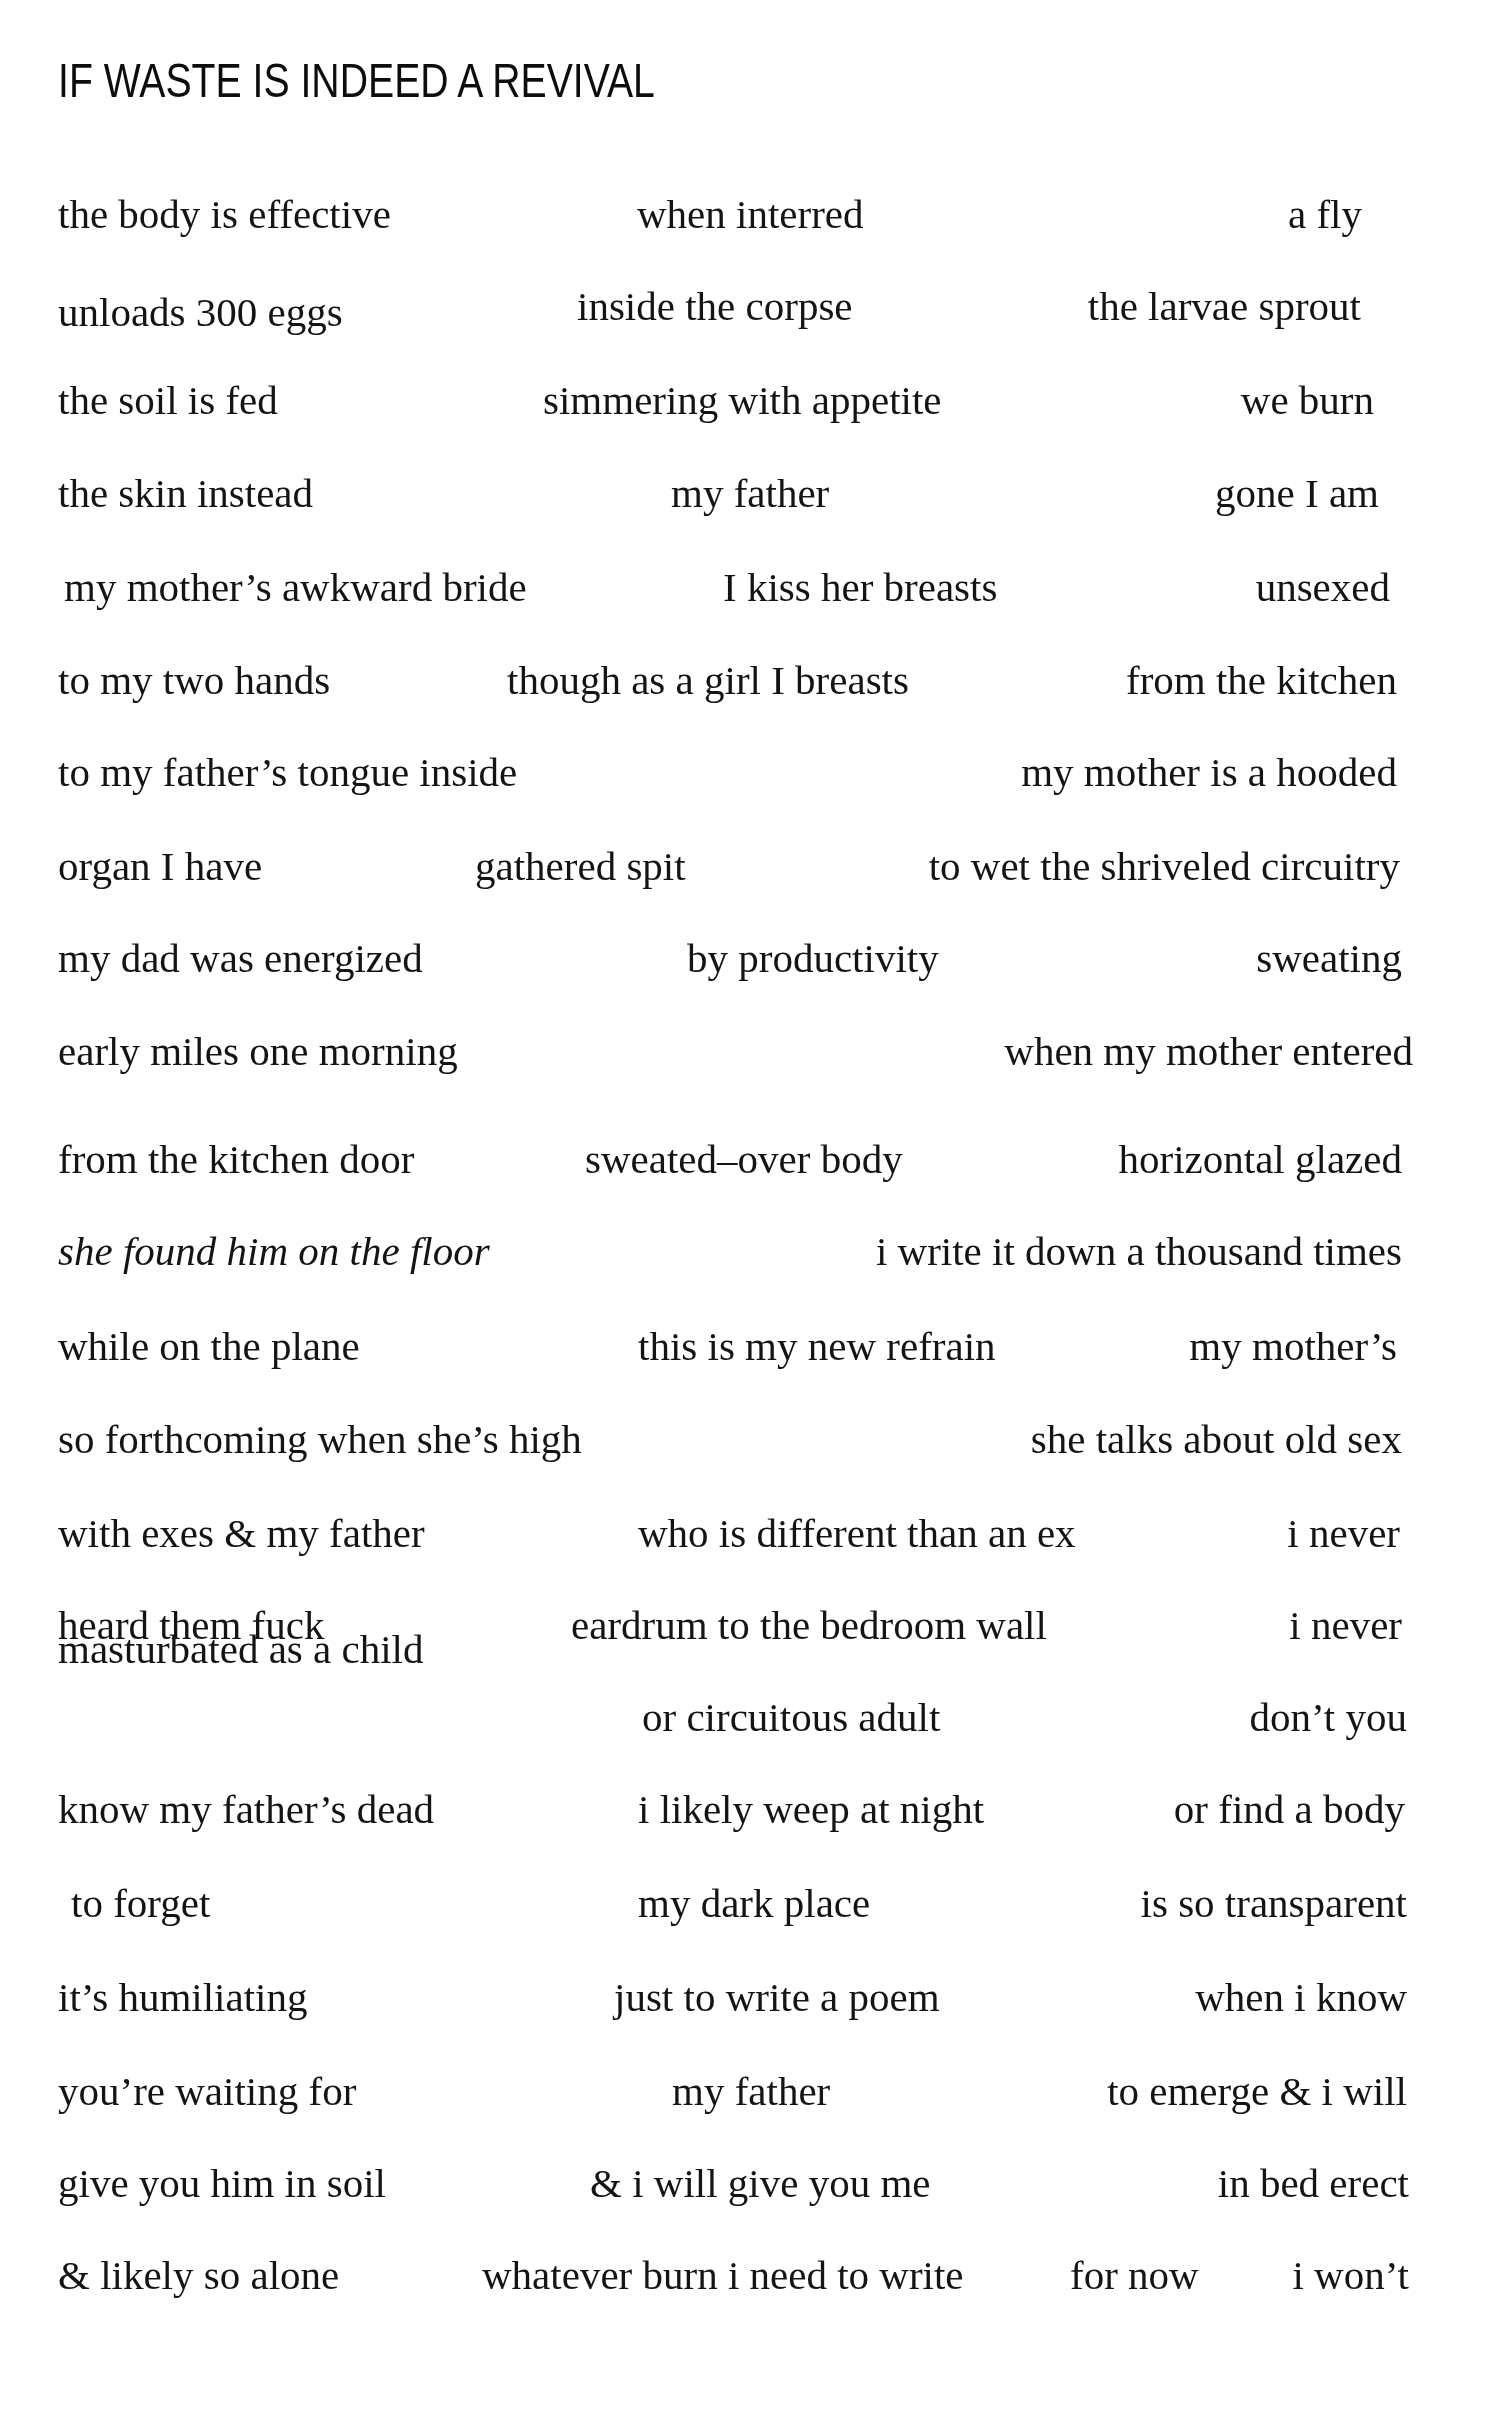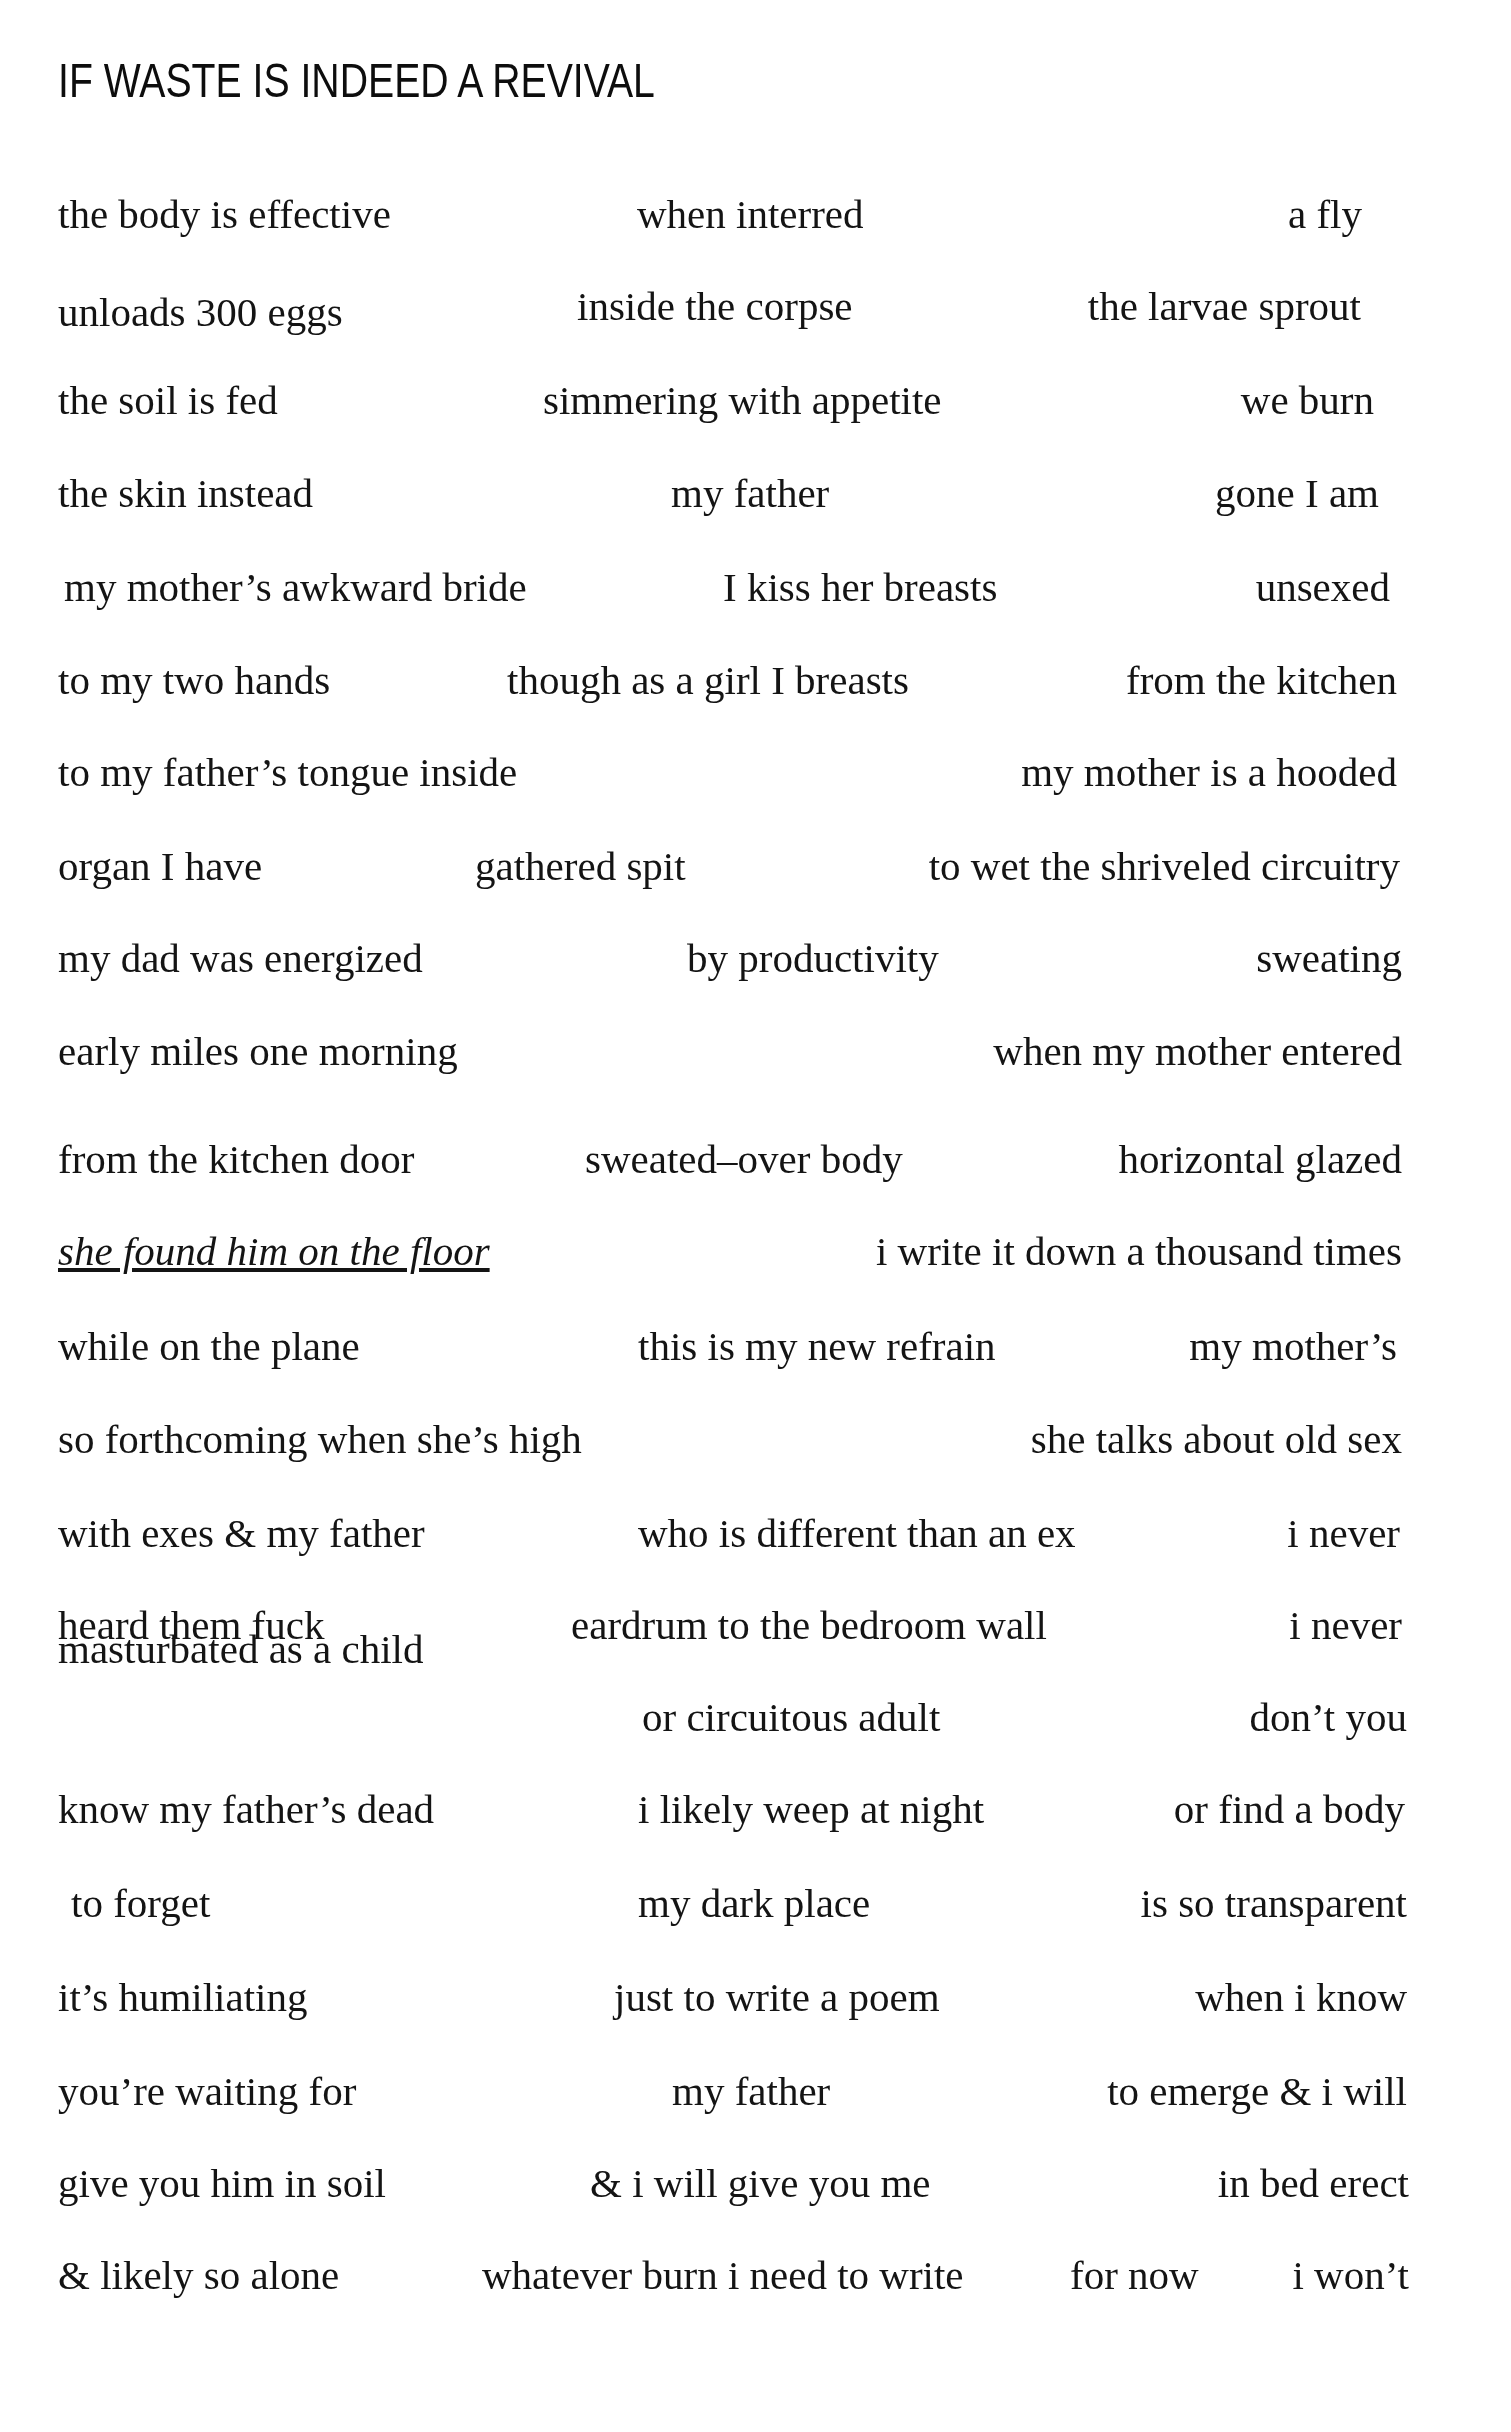--- a/index.html
+++ b/index.html
@@ -8,21 +8,21 @@
     position:absolute; left:58px; top:56px;
     font-family:"Liberation Sans", sans-serif; font-size:49px; font-weight:normal;
     letter-spacing:0px; line-height:49px; white-space:nowrap;
     transform:scaleX(0.80); transform-origin:left top; color:#0d0d0d;
   }
   .seg {
     position:absolute; white-space:nowrap;
     font-family:"Liberation Serif", serif; font-size:41px; line-height:41px;
     color:#141414;
   }
-  .it { font-style:italic;text-decoration:underline; }
+  .it { font-style:italic; }
 </style>
 </head>
 <body>
 
 <div class="title">IF WASTE IS INDEED A REVIVAL</div>
 
 <div>
 
   <span class="seg" style="left:58px;top:194px">the body is effective</span>
   <span class="seg" style="left:637px;top:194px">when interred</span>
@@ -53,21 +53,21 @@
 
   <span class="seg" style="left:58px;top:846px">organ I have</span>
   <span class="seg" style="left:475px;top:846px">gathered spit</span>
   <span class="seg" style="right:112px;top:846px">to wet the shriveled circuitry</span>
 
   <span class="seg" style="left:58px;top:938px">my dad was energized</span>
   <span class="seg" style="left:687px;top:938px">by productivity</span>
   <span class="seg" style="right:110px;top:938px">sweating</span>
 
   <span class="seg" style="left:58px;top:1031px">early miles one morning</span>
-  <span class="seg" style="right:110px;top:1031px">when my mother entered</span>
+  <span class="seg" style="right:99px;top:1031px">when my mother entered</span>
 
   <span class="seg" style="left:58px;top:1139px">from the kitchen door</span>
   <span class="seg" style="left:585px;top:1139px">sweated–over body</span>
   <span class="seg" style="right:110px;top:1139px">horizontal glazed</span>
 
   <span class="seg it" style="left:58px;top:1231px">she found him on the floor</span>
   <span class="seg" style="right:110px;top:1231px">i write it down a thousand times</span>
 
   <span class="seg" style="left:58px;top:1326px">while on the plane</span>
   <span class="seg" style="left:638px;top:1326px">this is my new refrain</span>

